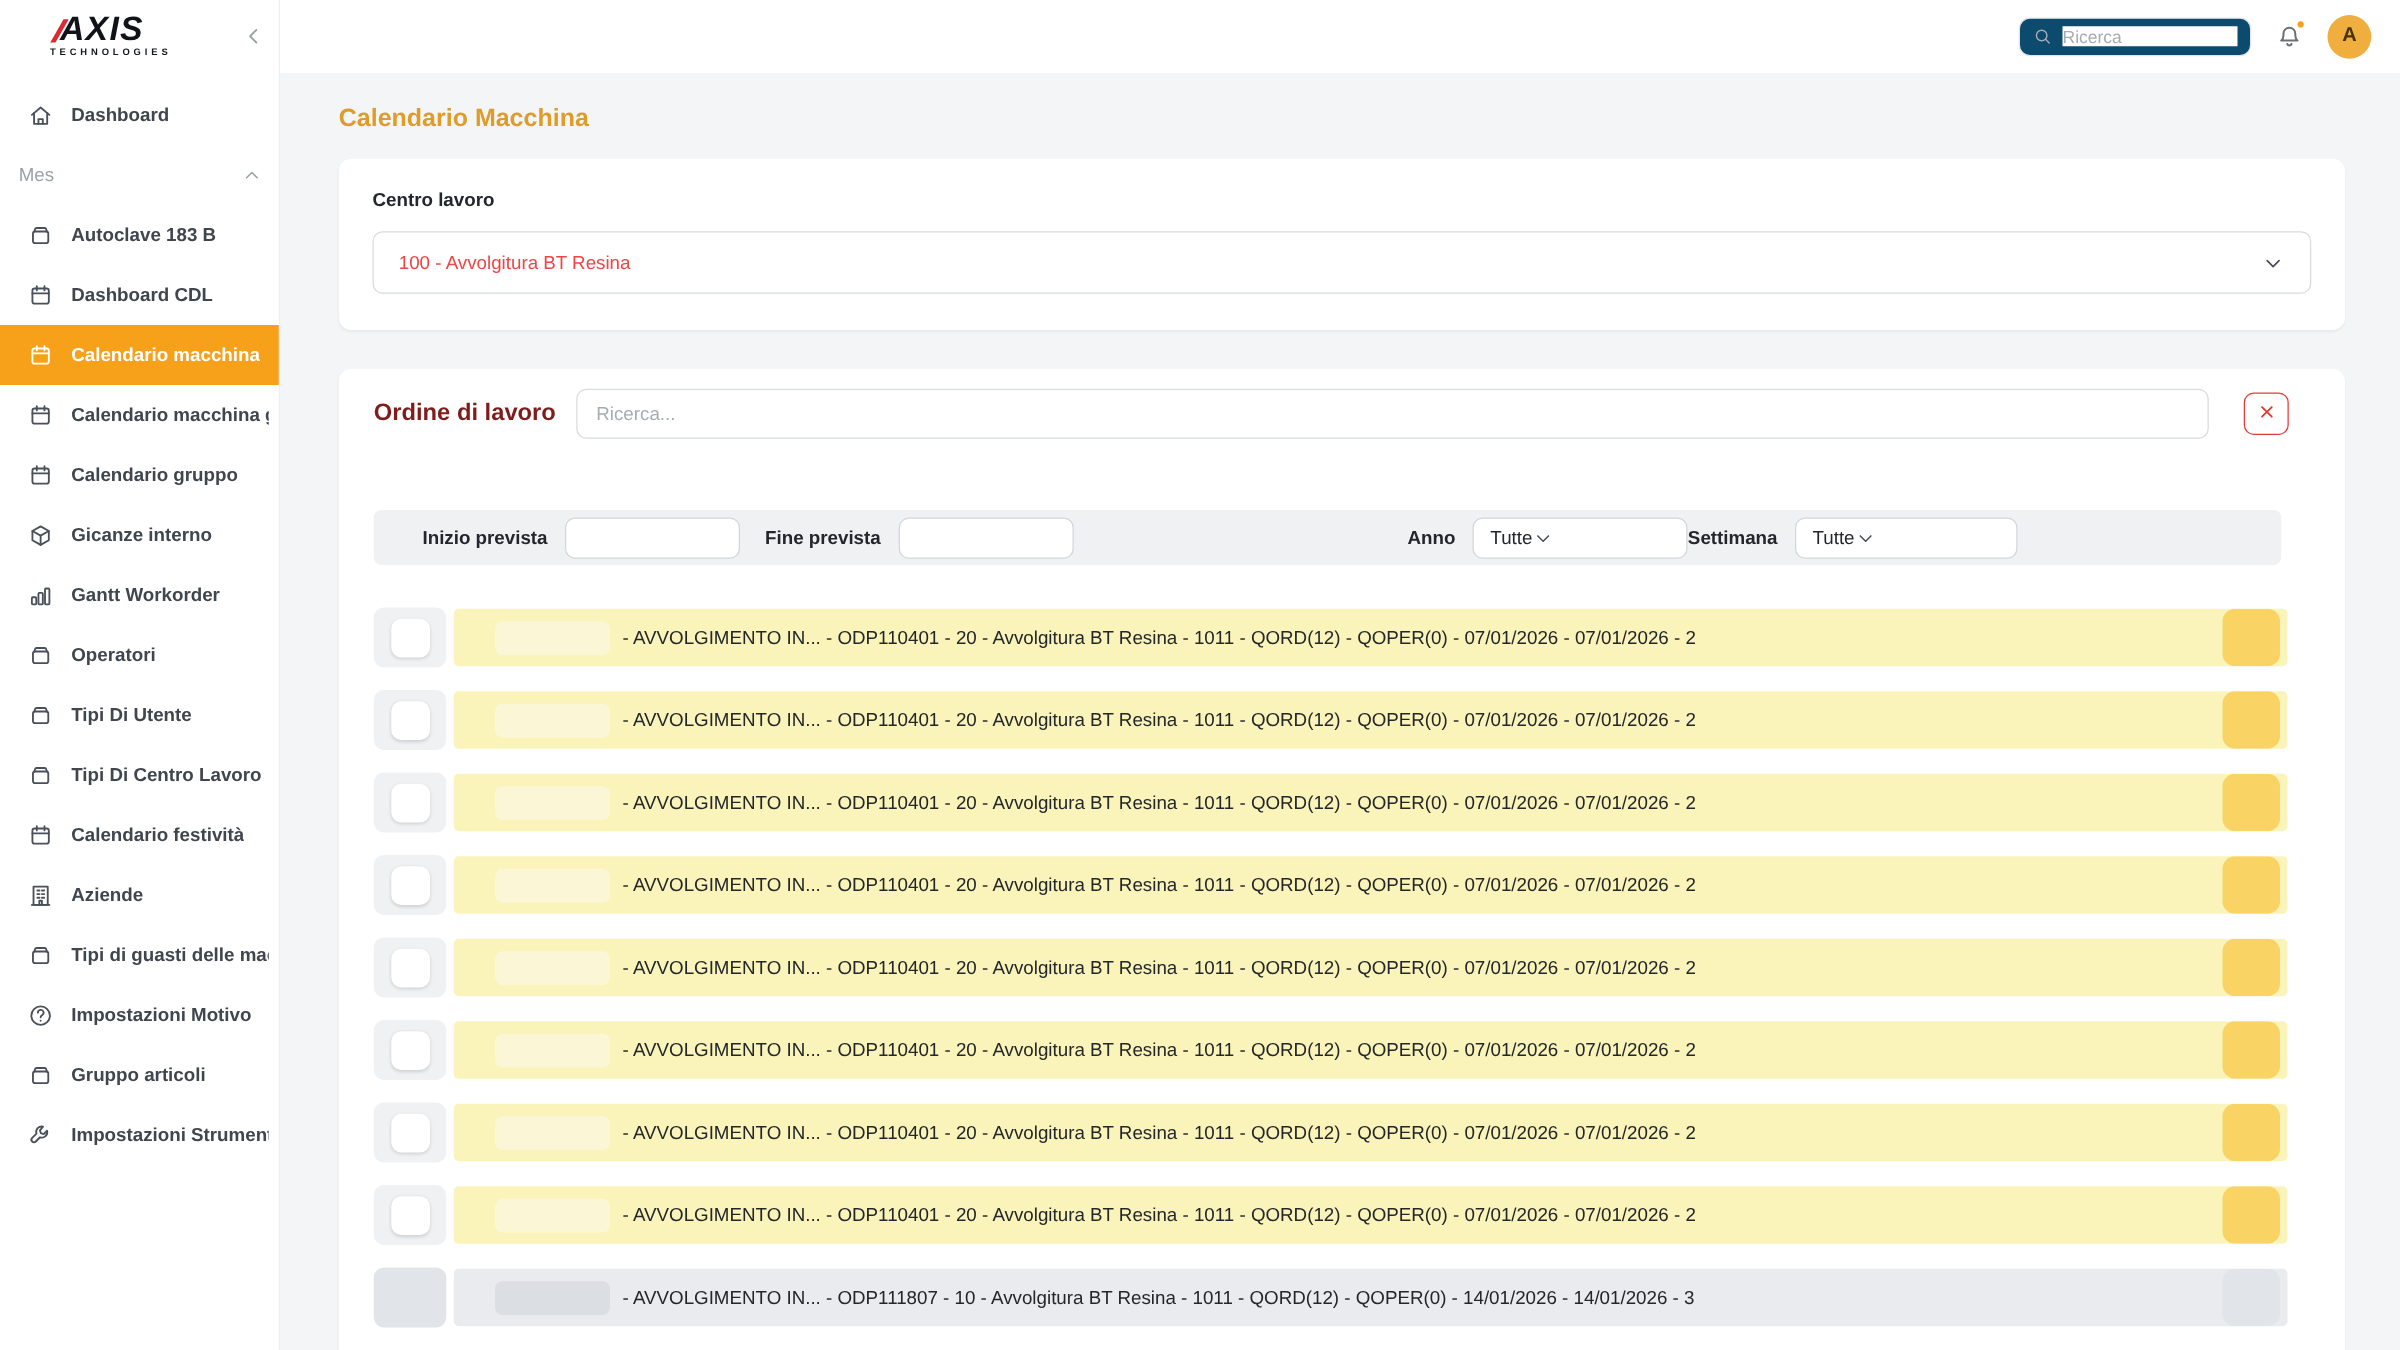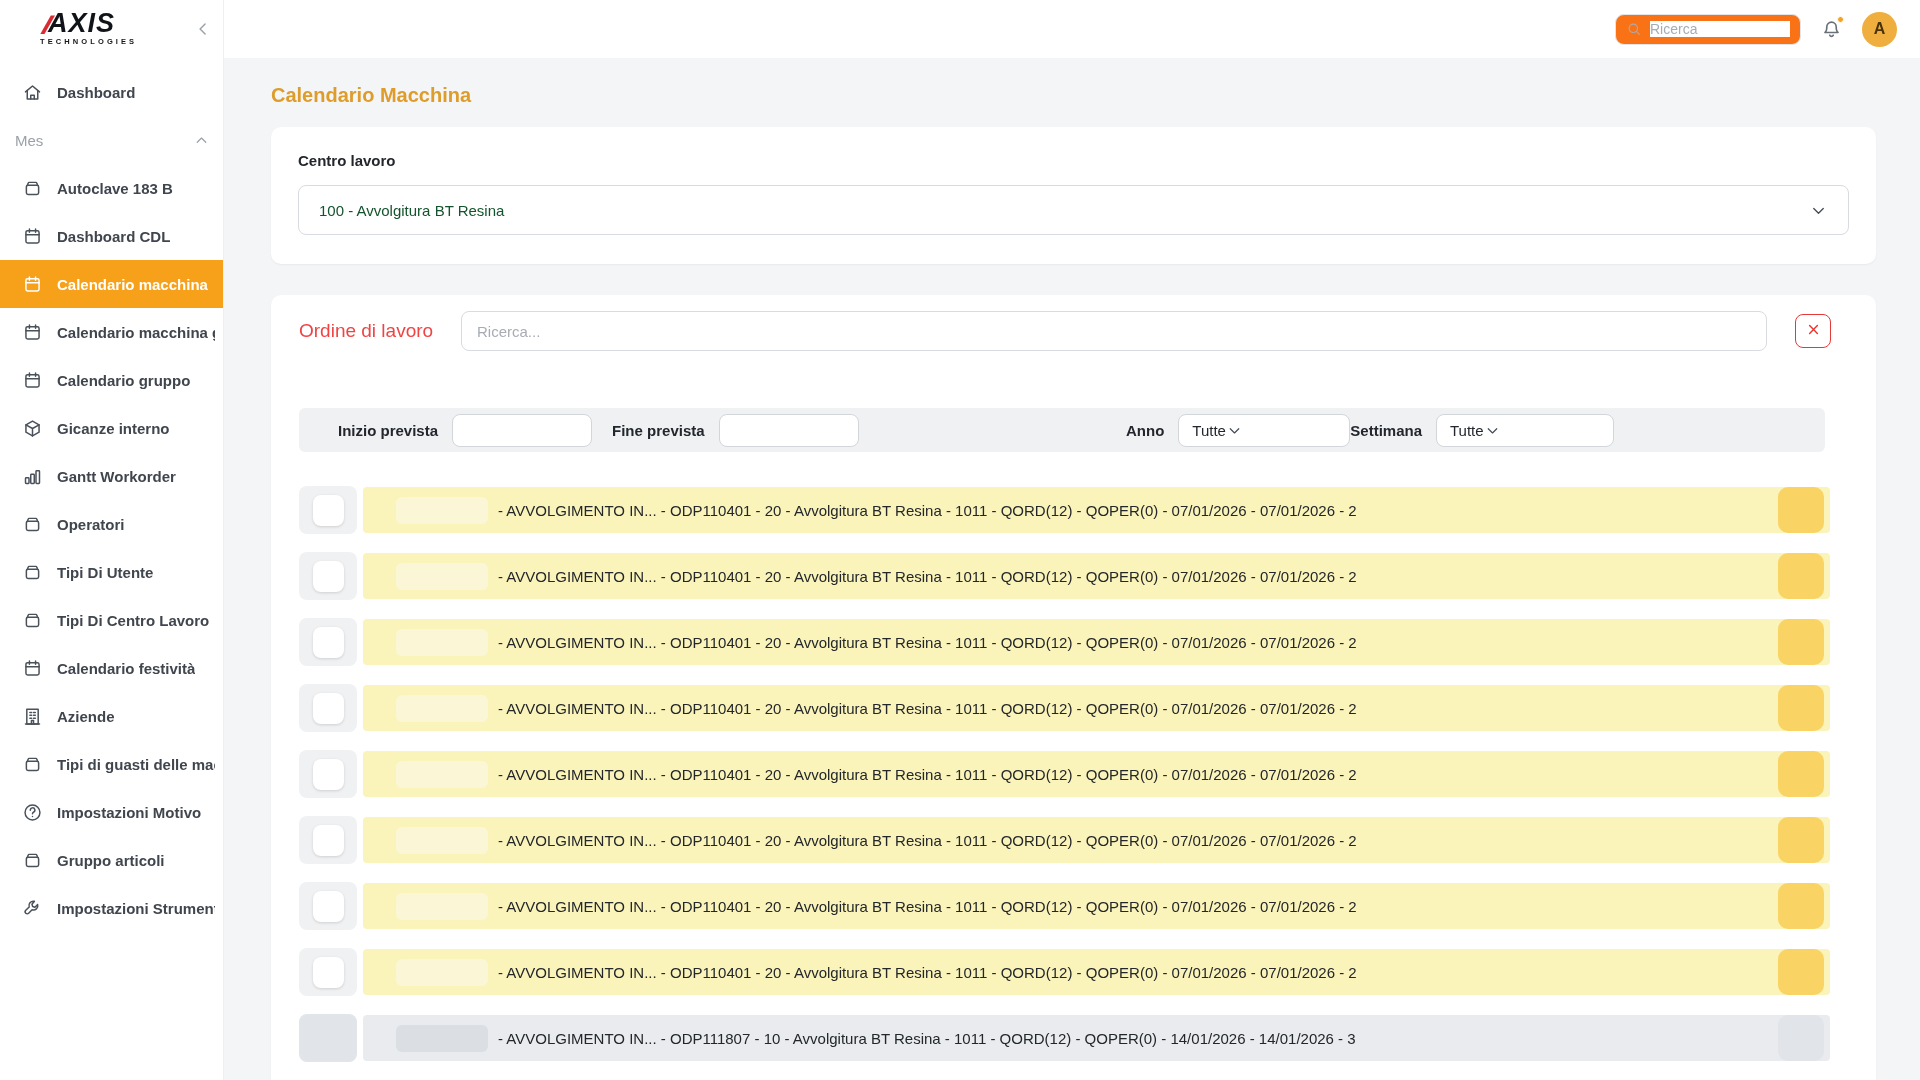--- a/index.html
+++ b/index.html
@@ -31,21 +31,21 @@
   .section-row { display:flex; align-items:center; justify-content:space-between;
                  height:48px; padding:0 13px 0 15px; color:#9BA1A9; font-size:15px; }
   .section-chevron { width:17px; height:17px; color:#9BA1A9; }
   .section-chevron svg { width:100%; height:100%; }
 
   
   .topbar { position:fixed; left:224px; right:0; top:0; height:58px; background:#fff;
             display:flex; align-items:center; justify-content:flex-end;
             padding-right:23px; gap:19px; z-index:2; }
   .topbar-search { width:186px; height:31px; border:1px solid #E2E4E8; border-radius:9px;
-                   display:flex; align-items:center; padding:0 10px; gap:8px; background:#f97316; }
+                   display:flex; align-items:center; padding:0 10px; gap:8px; background:#0c4a6e; }
   .topbar-search .s-icon { width:16px; height:16px; color:#A7ACB4; flex:none; }
   .topbar-search .s-icon svg { width:100%; height:100%; }
   .topbar-search input { border:none; outline:none; width:100%; font-size:14px;
                          font-family:inherit; color:#3A3F46; }
   .topbar-search input::placeholder { color:#A7ACB4; }
   .bell-wrap { position:relative; width:23px; height:23px; color:#6A7077; cursor:pointer; }
   .bell-wrap svg { width:100%; height:100%; }
   .bell-dot { position:absolute; top:-2px; right:-1px; width:7px; height:7px;
               border-radius:50%; background:#F6A21E; border:1px solid #fff; }
   .avatar { width:35px; height:35px; border-radius:50%; background:#EFAE3E; color:#4A3208;
@@ -54,27 +54,27 @@
 
   
   .main { margin-left:224px; padding:58px 44px 0 47px; height:1080px; }
   .page-title { margin-top:26px; font-size:20px; font-weight:700; color:#DE9C2B; }
 
   .card { background:#fff; border-radius:10px; box-shadow:0 1px 2px rgba(16,24,40,.05); }
   .card-centro { margin-top:20px; padding:25px 27px 29px; }
   .field-label { font-size:15px; font-weight:700; color:#23272D; }
   .select-lg { margin-top:16px; height:50px; border:1px solid #D8DBDF; border-radius:8px;
                display:flex; align-items:center; justify-content:space-between;
-               padding:0 20px; font-size:15px; color:#14532d; cursor:pointer; background:#fff; }
+               padding:0 20px; font-size:15px; color:#ef4444; cursor:pointer; background:#fff; }
   .chev { width:19px; height:19px; color:#464D55; flex:none; }
   .chev svg { width:100%; height:100%; }
 
   .card-orders { margin-top:31px; padding:16px 28px 60px; min-height:780px; }
   .orders-head { display:flex; align-items:center; height:40px; }
-  .orders-title { font-size:19px; font-weight:400; color:#ef4444; width:162px; flex:none; }
+  .orders-title { font-size:19px; font-weight:700; color:#7f1d1d; width:162px; flex:none; }
   .orders-search { flex:1; height:40px; border:1px solid #D8DBDF; border-radius:8px;
                    padding:0 15px; font-size:15px; font-family:inherit; outline:none; color:#3A3F46; }
   .orders-search::placeholder { color:#A7ACB4; }
   .clear-btn { width:36px; height:34px; border:1.5px solid #E53935; border-radius:8px;
                background:#fff; color:#E5352F; display:flex; align-items:center;
                justify-content:center; margin-left:28px; margin-right:17px; cursor:pointer; }
   .clear-btn svg { width:17px; height:17px; }
 
   .filter-strip { margin-top:57px; margin-right:23px; height:44px; background:#F0F1F3;
                   border-radius:6px; display:flex; align-items:center; padding:0 39px; }

